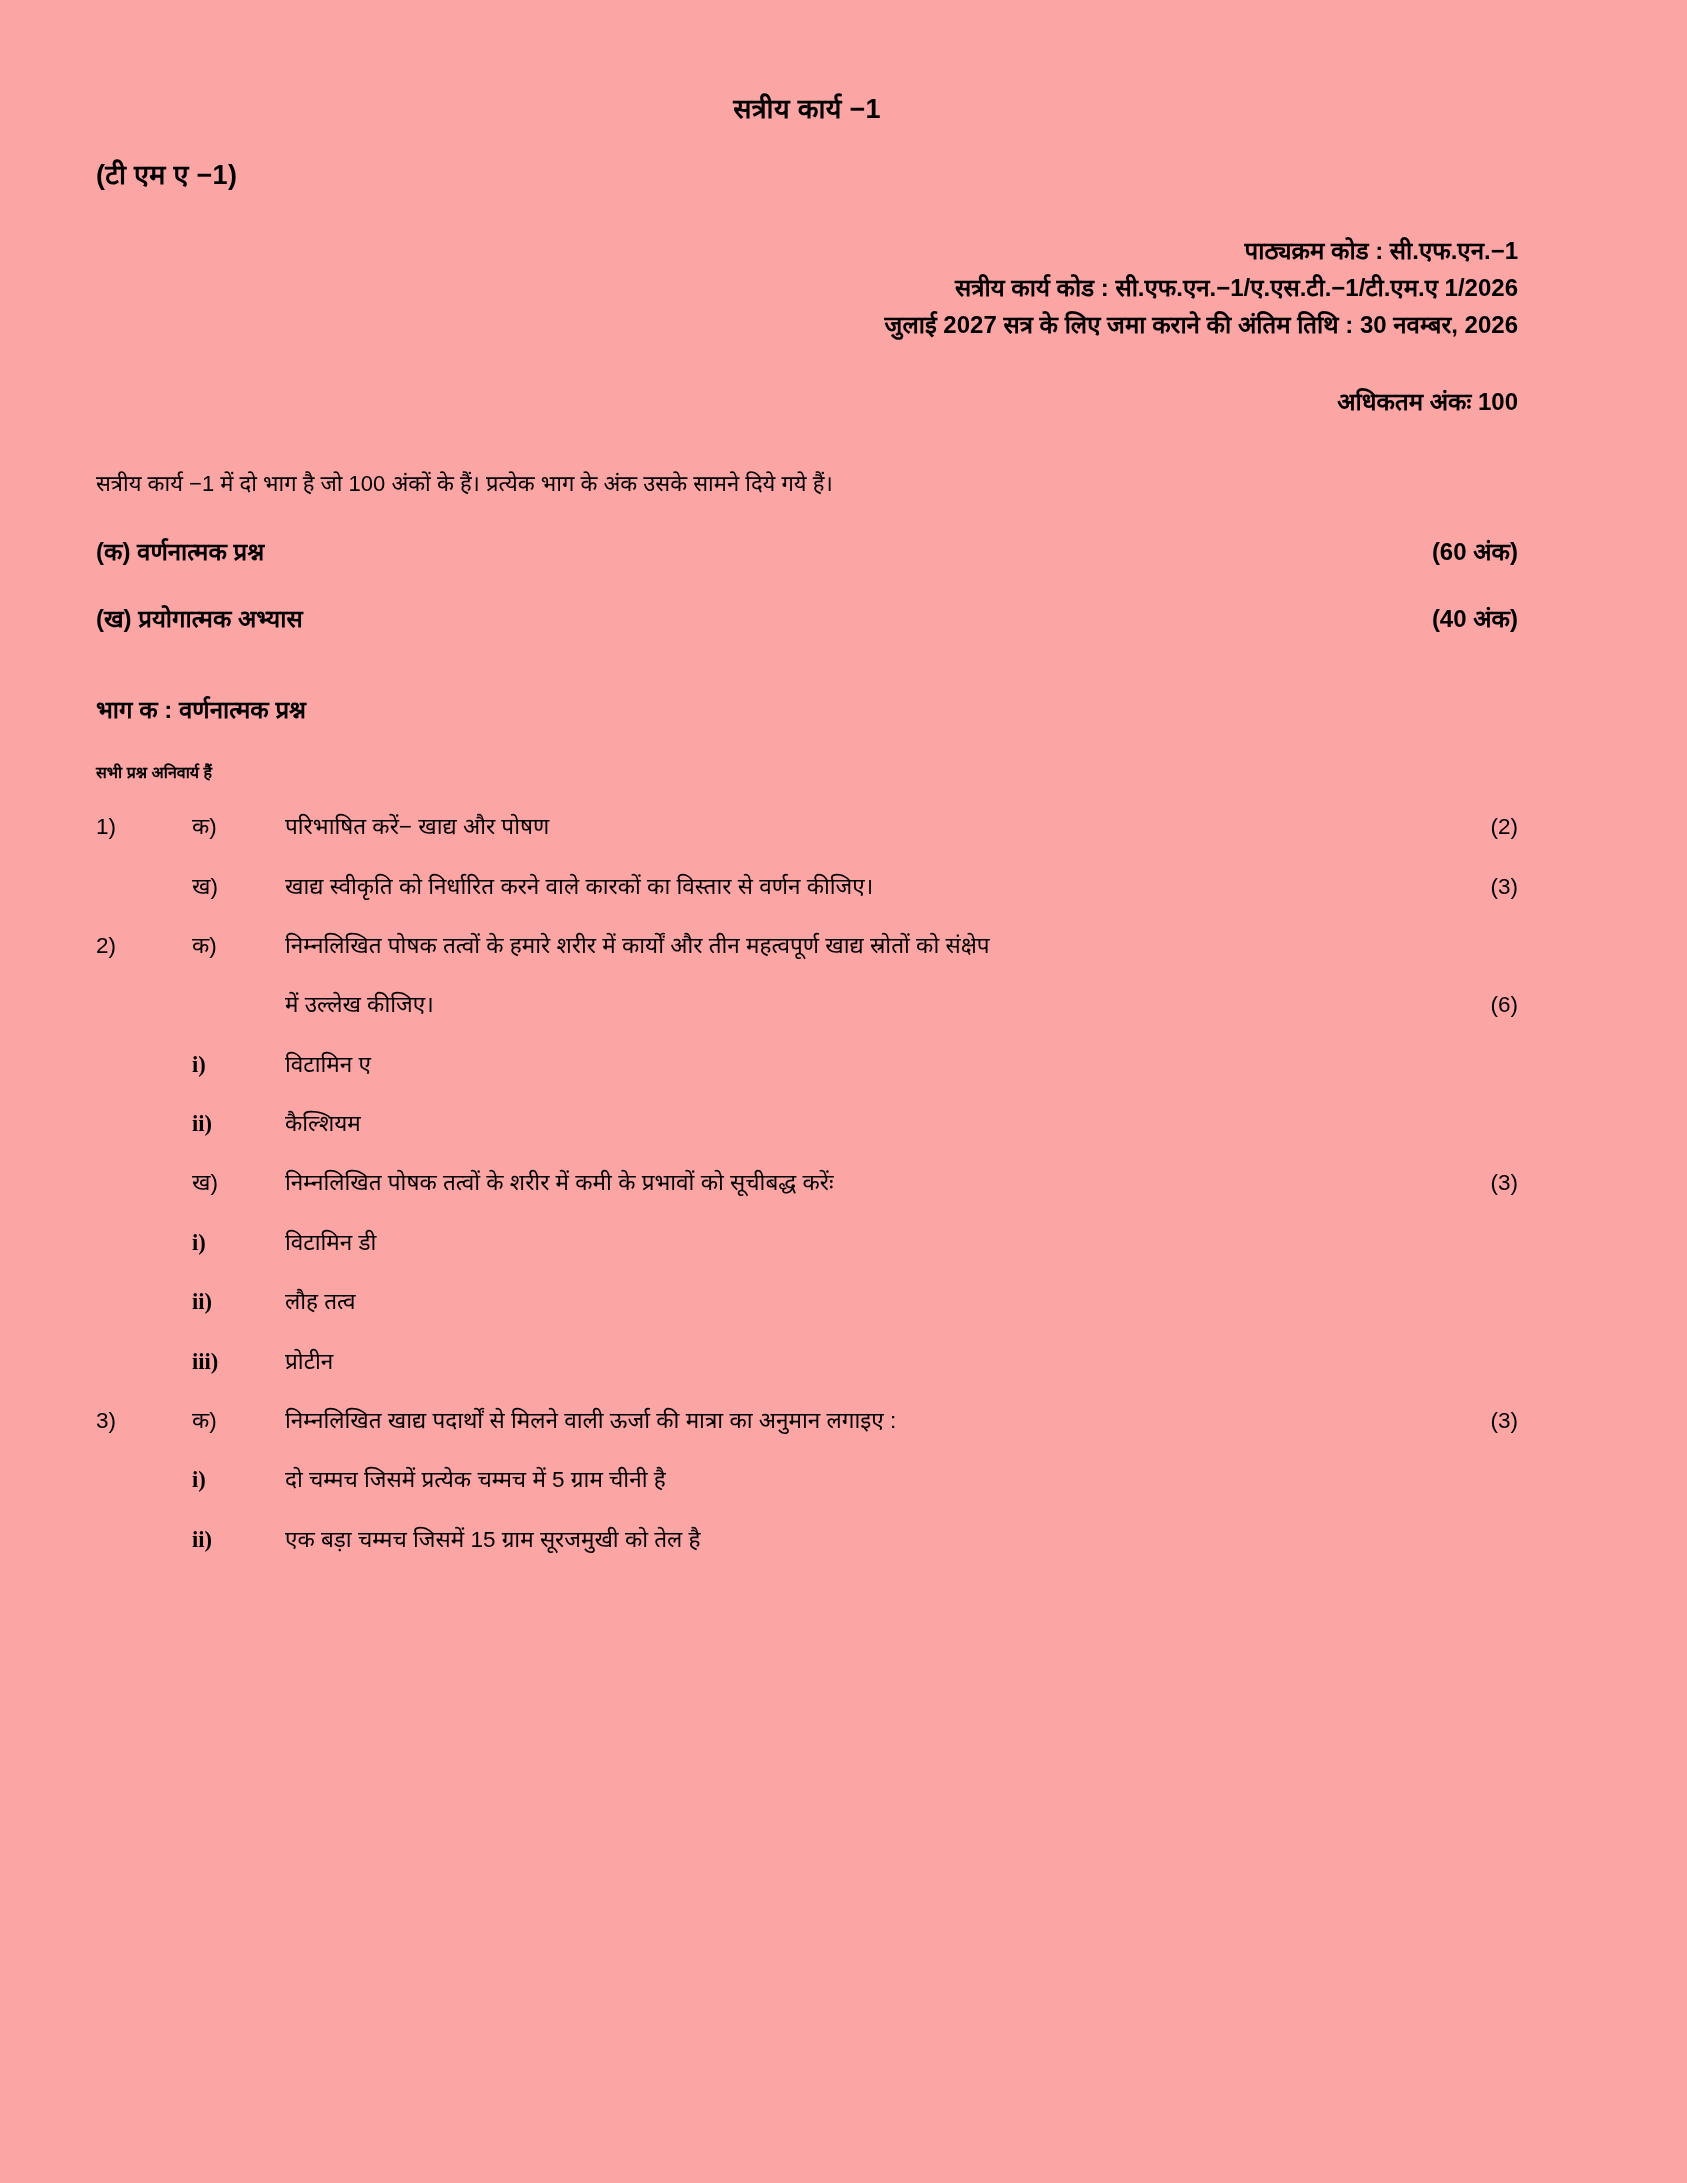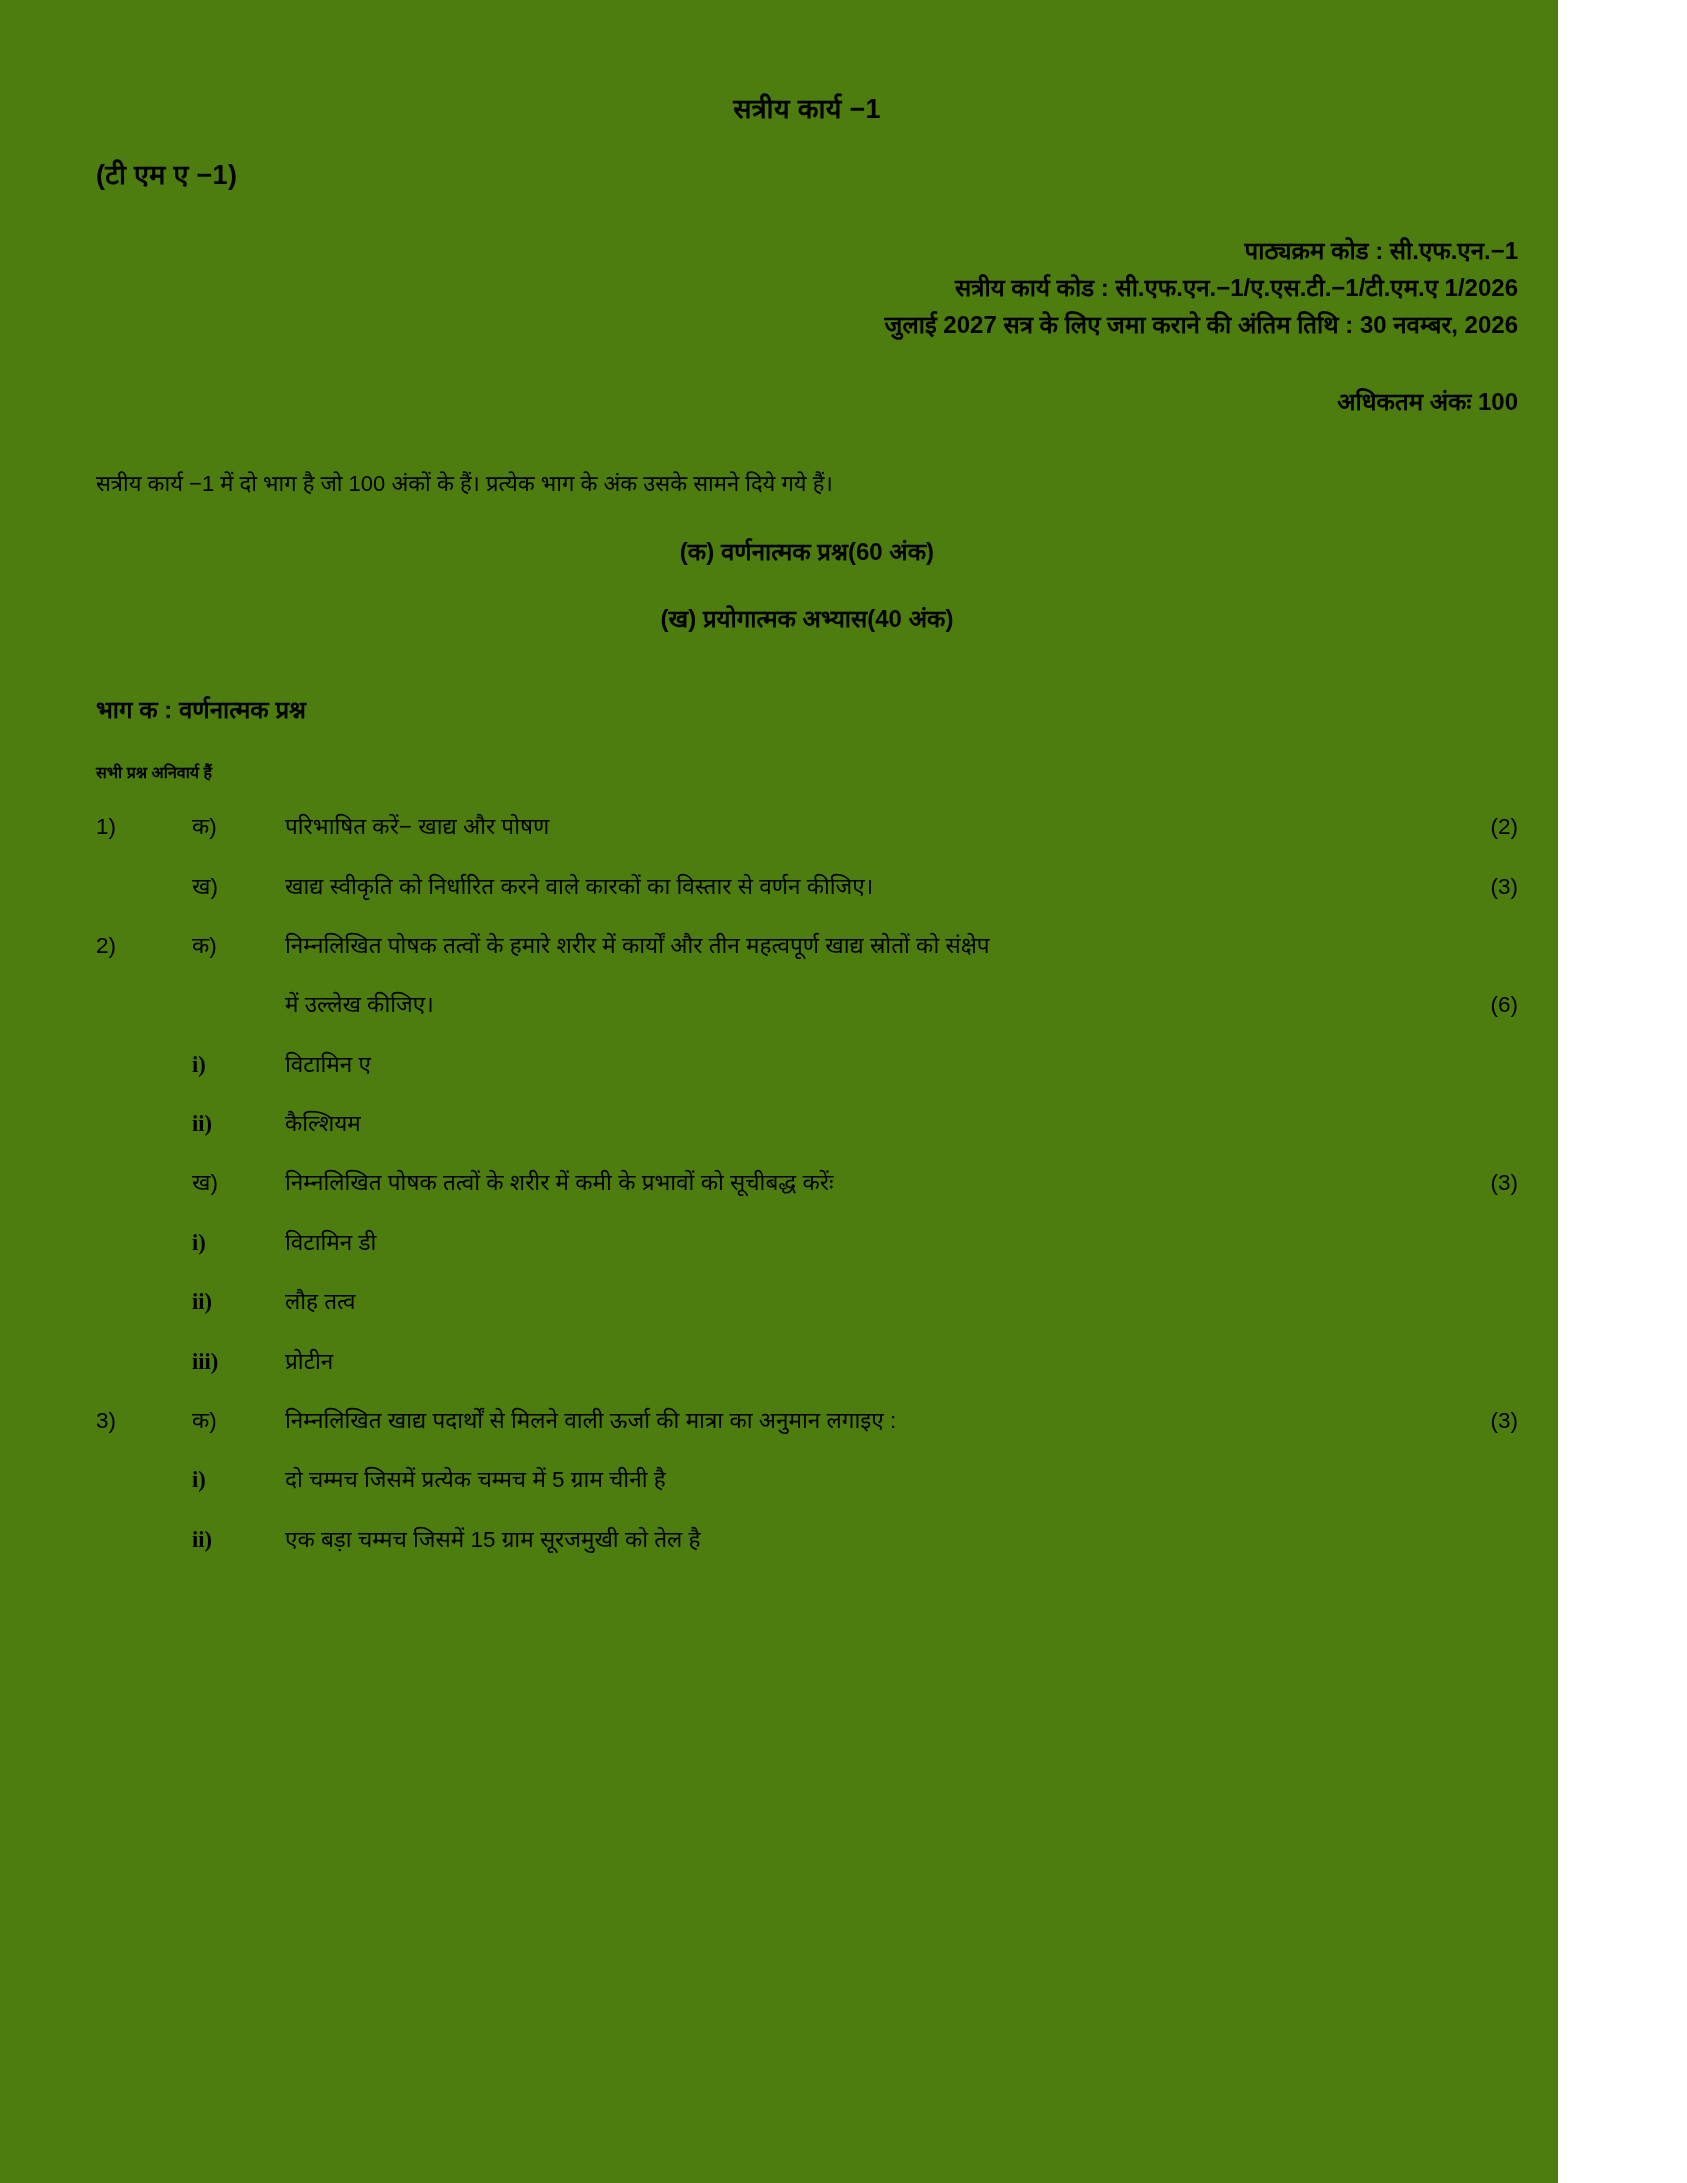--- a/index.html
+++ b/index.html
@@ -2,23 +2,23 @@
 <html style="font-size:10.6px"><head>
 <meta charset="utf-8">
 <style>
   html, body {
     margin: 0;
     padding: 0;
     background: #ffffff;
   }
   .page {
     position: relative;
-    width: 1558px;
+    width: 1687px;
     height: 2183px;
-    background: #4d7c0f;
+    background: #fca5a5;
     font-family: "Liberation Sans", "DejaVu Sans", sans-serif;
     color: #000000;
     box-sizing: border-box;
     padding: 16px;
     overflow: hidden;
   }
   .inner {
     position: absolute;
     left: 96px;
     top: 0;
@@ -62,21 +62,21 @@
   .intro {
     margin-top: 52px;
     font-size: 22px;
     font-weight: 400;
     line-height: 1.4;
   }
 
   
   .part-row {
     display: flex;
-    justify-content: center;
+    justify-content: space-between;
     align-items: baseline;
     font-size: 24px;
     font-weight: 700;
     margin-top: 34px;
   }
   .part-row .part-label { white-space: nowrap; }
   .part-row .part-marks { white-space: nowrap; }
 
   .section-head {
     margin-top: 58px;

